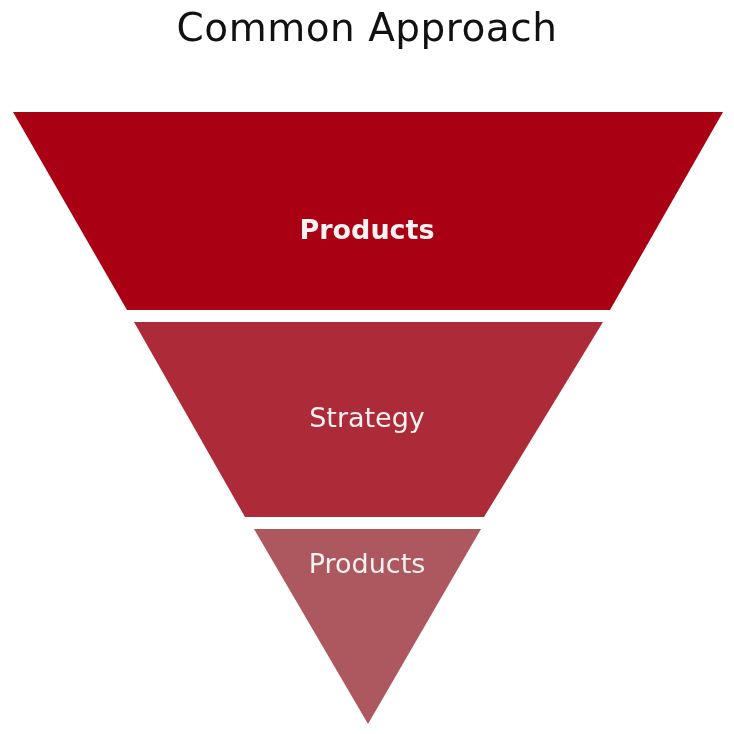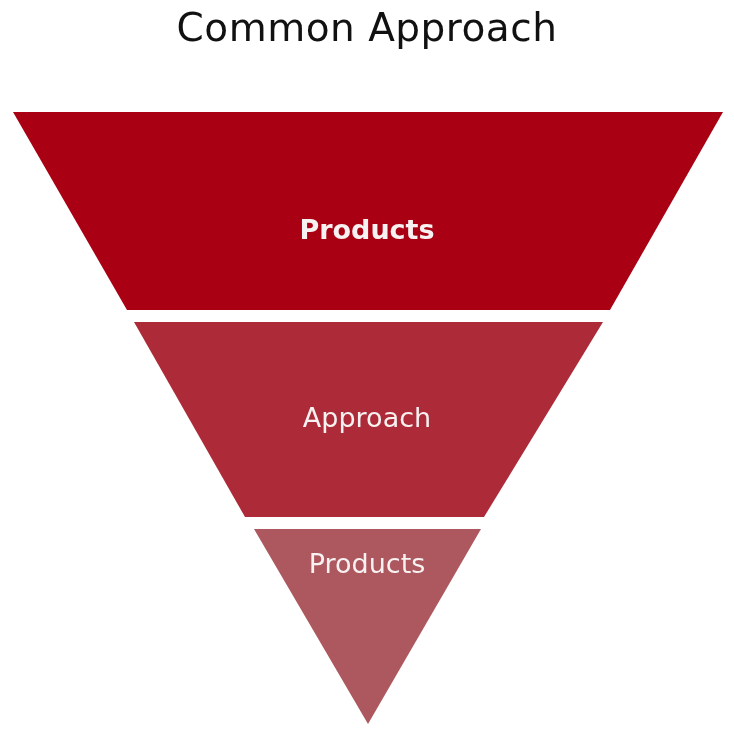--- a/index.html
+++ b/index.html
@@ -47,14 +47,14 @@
 
 <div class="title">Common Approach</div>
 
 <svg class="funnel" viewBox="0 0 734 734" xmlns="http://www.w3.org/2000/svg">
   <polygon id="lvl0" points="13,112 723,112 610,310 127,310" fill="#A90014"></polygon>
   <polygon id="lvl1" points="134,322 603,322 484,517 245,517" fill="#AD2A38"></polygon>
   <polygon id="lvl2" points="254,529 481,529 368,724" fill="#AD585E"></polygon>
 </svg>
 
 <div class="label" id="lab0" style="top: 214px; font-weight: bold;">Products</div>
-<div class="label" id="lab1" style="top: 402px;">Approach</div>
+<div class="label" id="lab1" style="top: 402px;">Strategy</div>
 <div class="label" id="lab2" style="top: 548px;">Products</div>
 
 </body></html>

